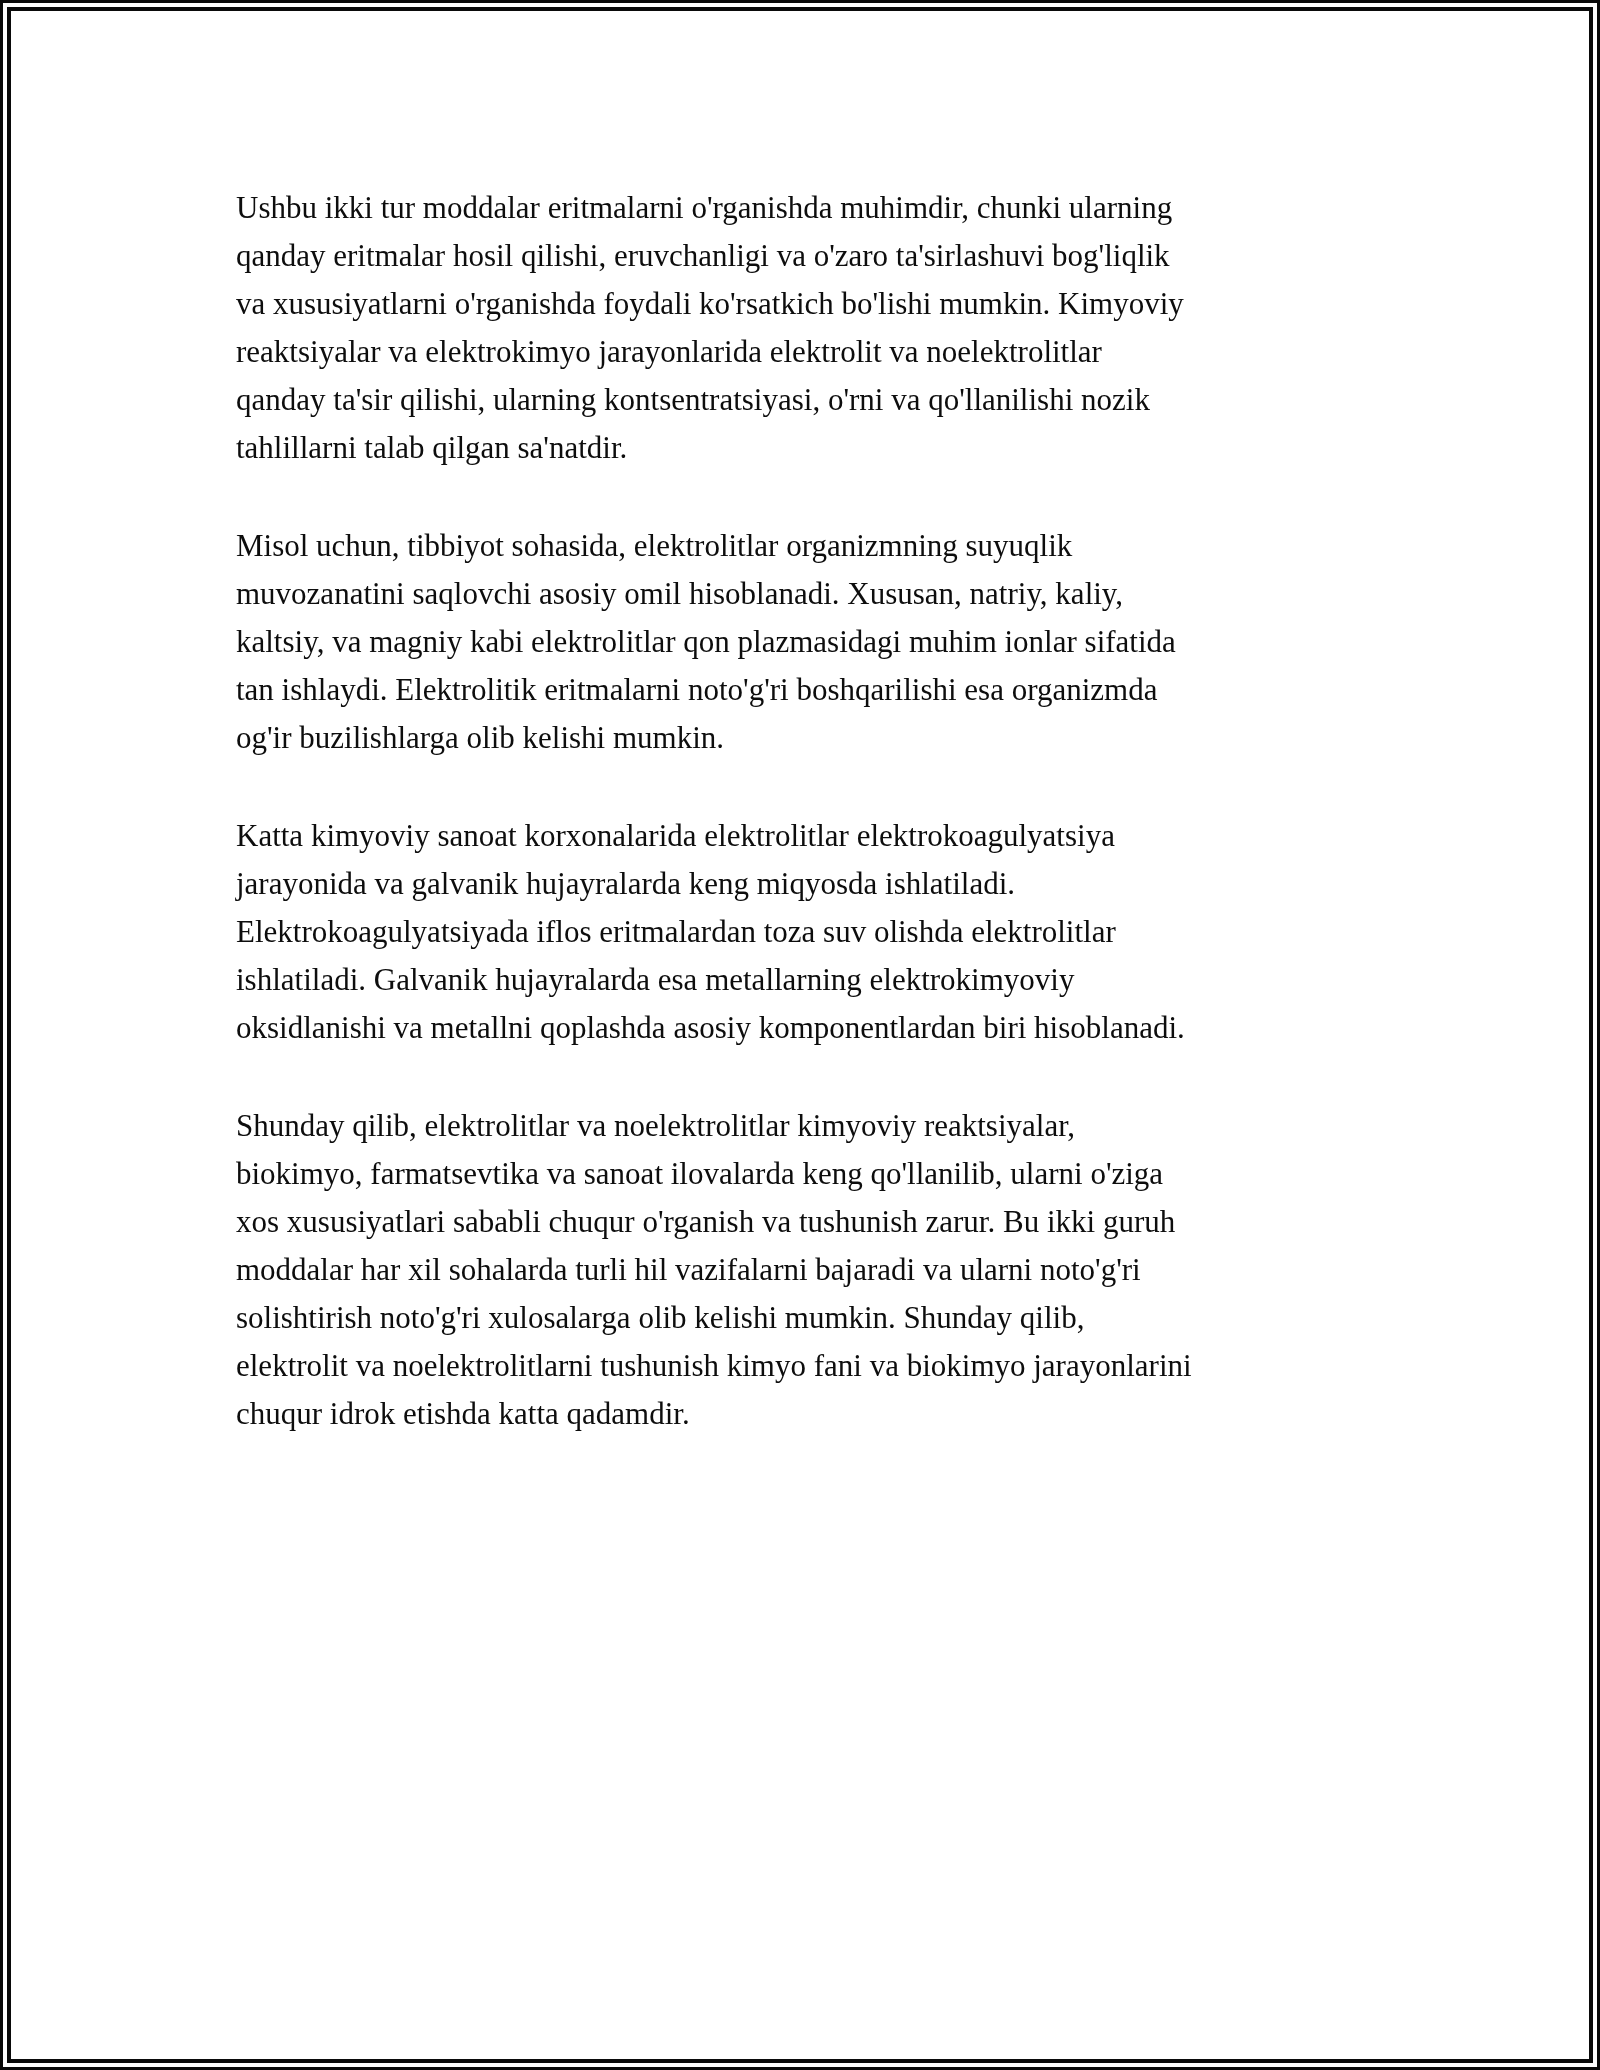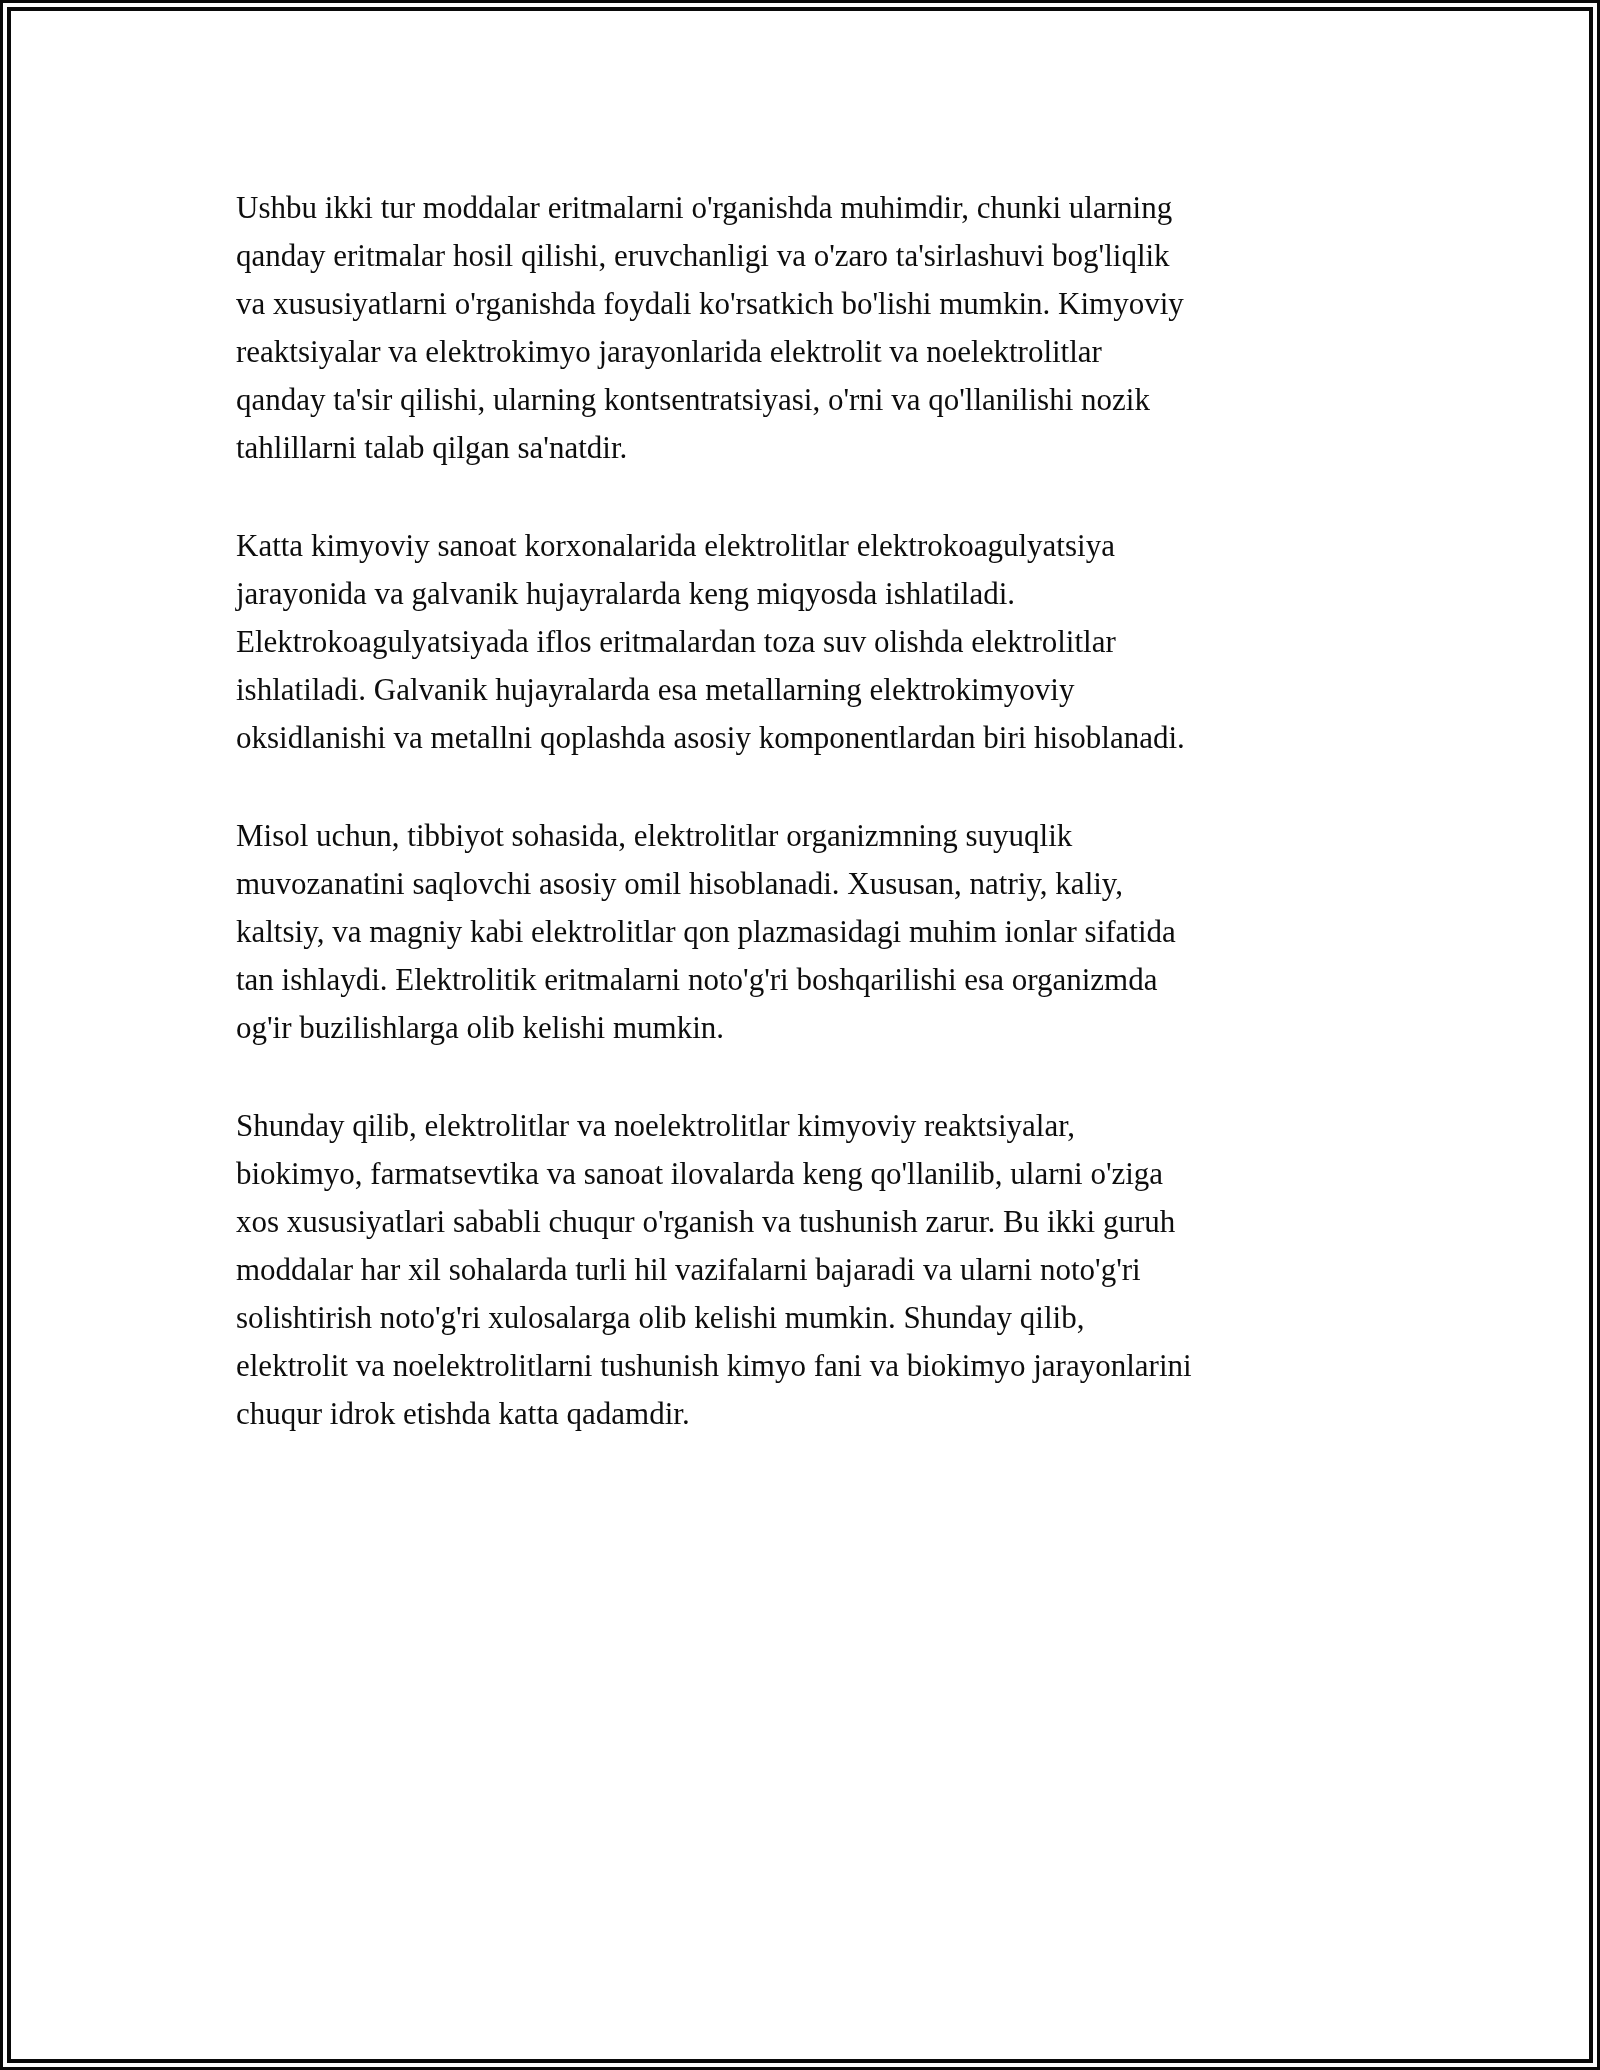--- a/index.html
+++ b/index.html
@@ -54,30 +54,30 @@
 <div class="page">
   <div class="outer-frame"></div>
   <div class="inner-frame"></div>
   <div class="content">
     <p class="paragraph">Ushbu ikki tur moddalar eritmalarni o'rganishda muhimdir, chunki ularning
 qanday eritmalar hosil qilishi, eruvchanligi va o'zaro ta'sirlashuvi bog'liqlik
 va xususiyatlarni o'rganishda foydali ko'rsatkich bo'lishi mumkin. Kimyoviy
 reaktsiyalar va elektrokimyo jarayonlarida elektrolit va noelektrolitlar
 qanday ta'sir qilishi, ularning kontsentratsiyasi, o'rni va qo'llanilishi nozik
 tahlillarni talab qilgan sa'natdir.</p>
+    <p class="paragraph">Misol uchun, tibbiyot sohasida, elektrolitlar organizmning suyuqlik
+muvozanatini saqlovchi asosiy omil hisoblanadi. Xususan, natriy, kaliy,
+kaltsiy, va magniy kabi elektrolitlar qon plazmasidagi muhim ionlar sifatida
+tan ishlaydi. Elektrolitik eritmalarni noto'g'ri boshqarilishi esa organizmda
+og'ir buzilishlarga olib kelishi mumkin.</p>
     <p class="paragraph">Katta kimyoviy sanoat korxonalarida elektrolitlar elektrokoagulyatsiya
 jarayonida va galvanik hujayralarda keng miqyosda ishlatiladi.
 Elektrokoagulyatsiyada iflos eritmalardan toza suv olishda elektrolitlar
 ishlatiladi. Galvanik hujayralarda esa metallarning elektrokimyoviy
 oksidlanishi va metallni qoplashda asosiy komponentlardan biri hisoblanadi.</p>
-    <p class="paragraph">Misol uchun, tibbiyot sohasida, elektrolitlar organizmning suyuqlik
-muvozanatini saqlovchi asosiy omil hisoblanadi. Xususan, natriy, kaliy,
-kaltsiy, va magniy kabi elektrolitlar qon plazmasidagi muhim ionlar sifatida
-tan ishlaydi. Elektrolitik eritmalarni noto'g'ri boshqarilishi esa organizmda
-og'ir buzilishlarga olib kelishi mumkin.</p>
     <p class="paragraph">Shunday qilib, elektrolitlar va noelektrolitlar kimyoviy reaktsiyalar,
 biokimyo, farmatsevtika va sanoat ilovalarda keng qo'llanilib, ularni o'ziga
 xos xususiyatlari sababli chuqur o'rganish va tushunish zarur. Bu ikki guruh
 moddalar har xil sohalarda turli hil vazifalarni bajaradi va ularni noto'g'ri
 solishtirish noto'g'ri xulosalarga olib kelishi mumkin. Shunday qilib,
 elektrolit va noelektrolitlarni tushunish kimyo fani va biokimyo jarayonlarini
 chuqur idrok etishda katta qadamdir.</p>
   </div>
 </div>
 

